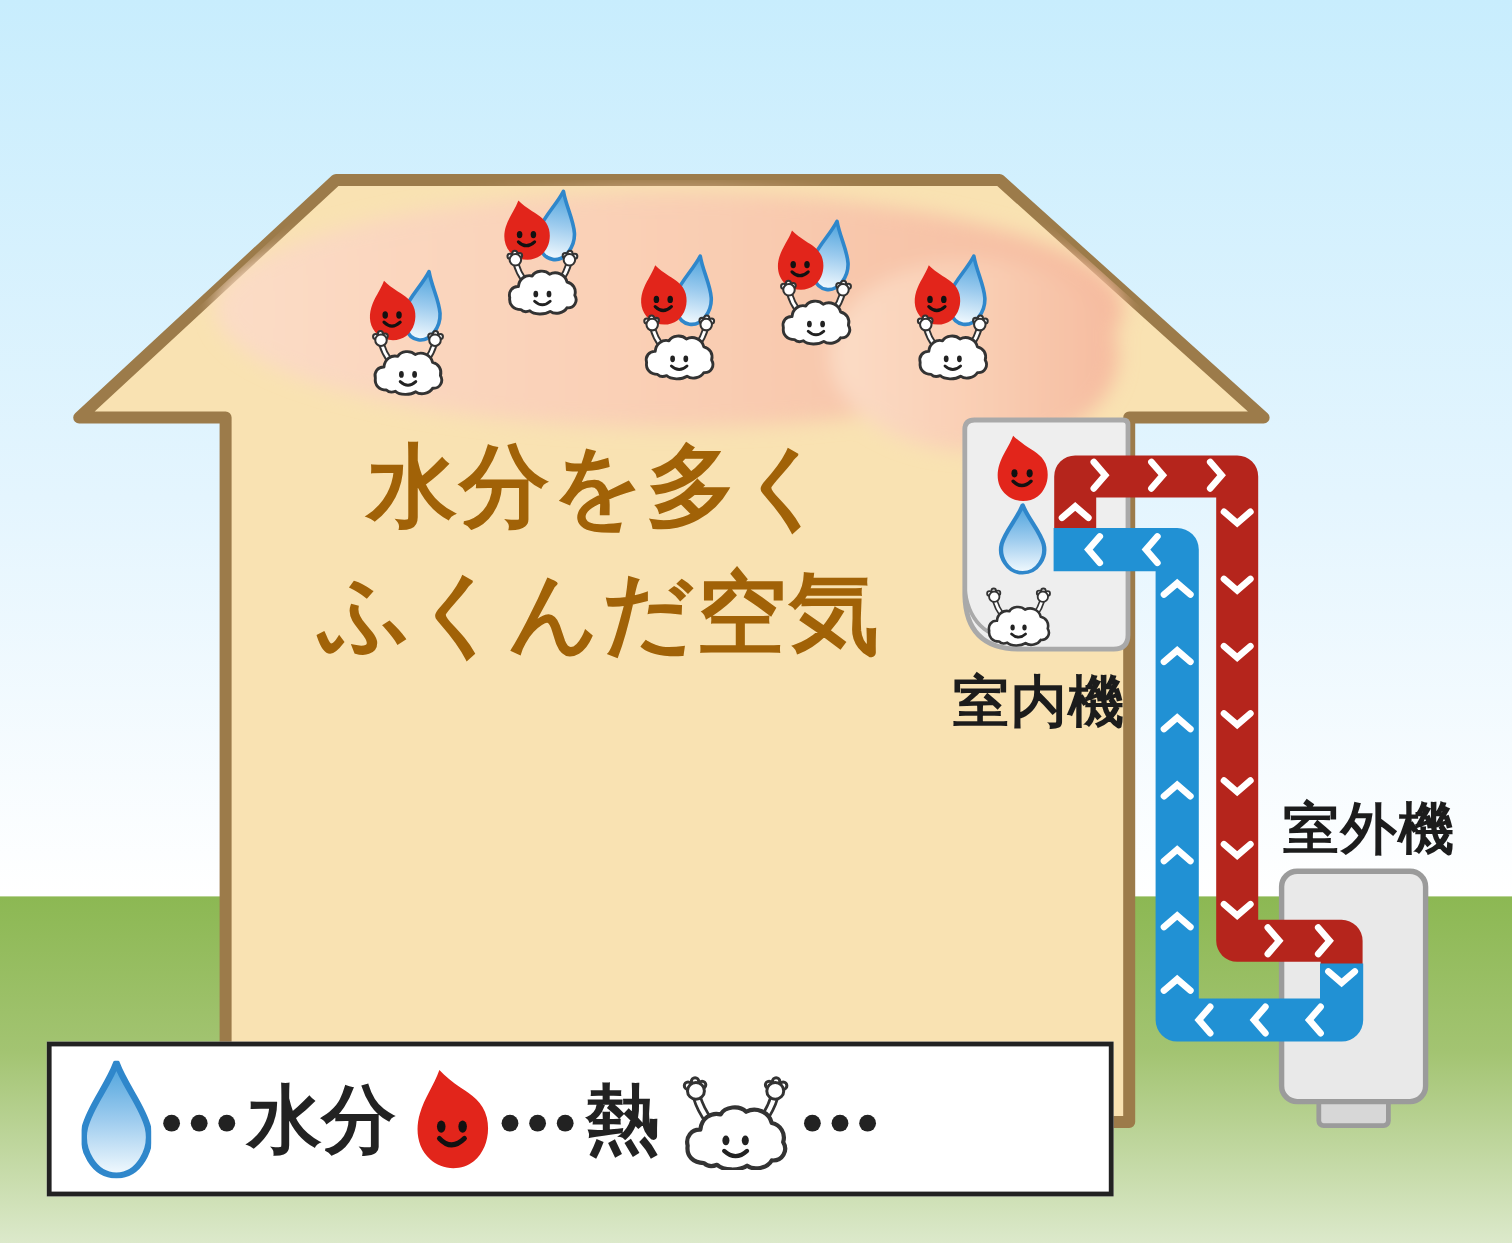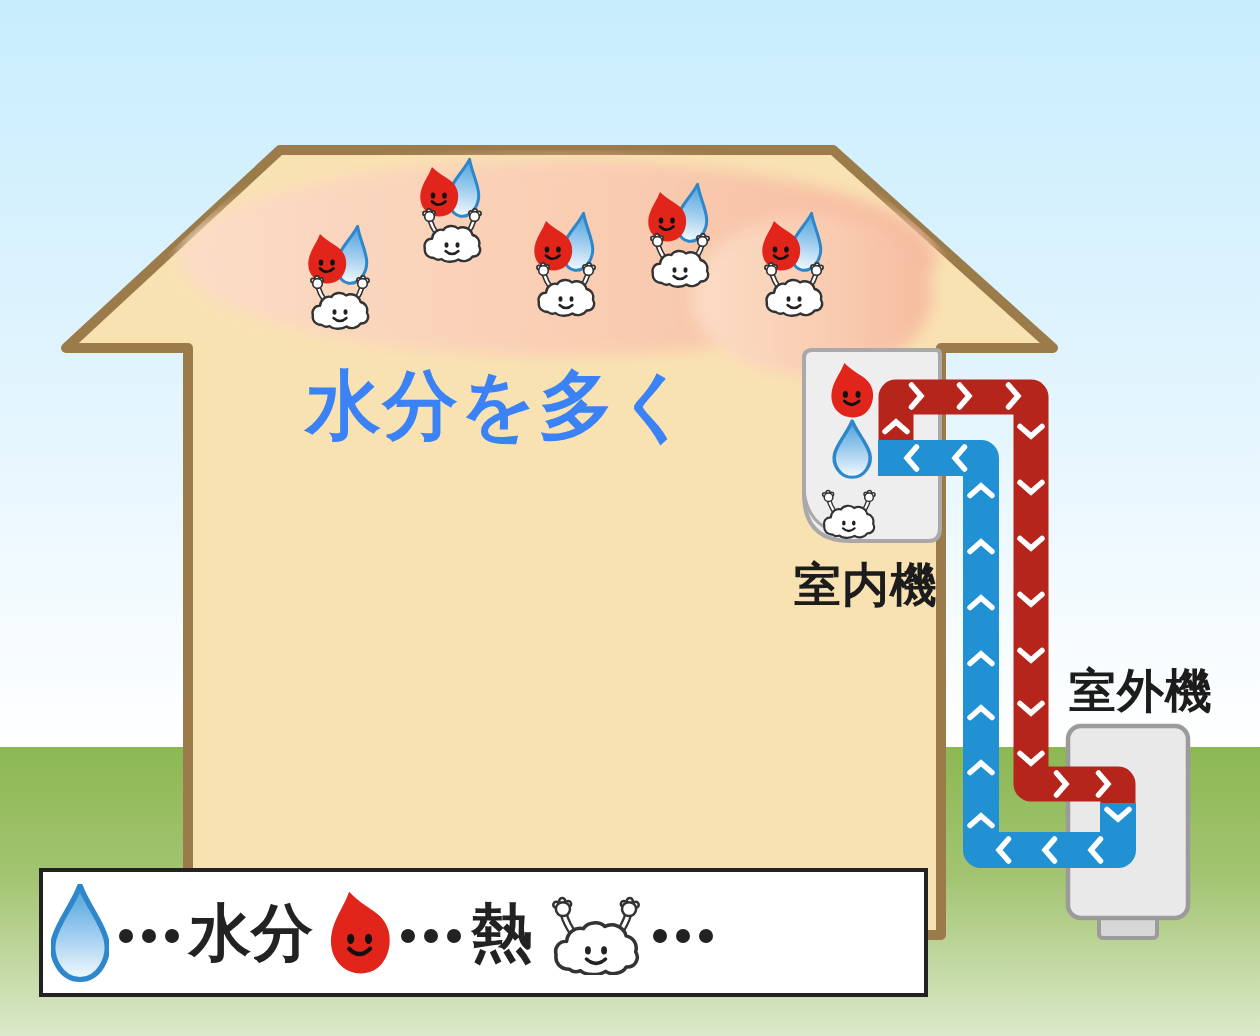--- a/index.html
+++ b/index.html
@@ -6,28 +6,28 @@
   .scene{
     position:relative;width:1260px;height:1036px;overflow:hidden;
     font-family:"Liberation Sans","DejaVu Sans",sans-serif;
   }
   .sky{position:absolute;left:0;top:0;width:1260px;height:1036px;
     background:linear-gradient(to bottom,#c8edfd 0%,#e4f5fe 40%,#ffffff 72%);}
   .ground{position:absolute;left:0;top:747px;width:1260px;height:289px;
     background:linear-gradient(to bottom,#8cb853 0%,#a3c472 45%,#dce9cb 100%);}
   svg.art{position:absolute;left:0;top:0;width:1260px;height:1036px;}
   .title-block{position:absolute;left:140px;top:352px;width:720px;text-align:center;
-    color:#3b82f6;font-weight:900;font-size:75px;line-height:106px;letter-spacing:2px;}
+    color:#a16207;font-weight:900;font-size:75px;line-height:106px;letter-spacing:2px;}
   .unit-label{position:absolute;color:#1c1c1c;font-weight:900;font-size:47px;
     width:170px;text-align:center;letter-spacing:1px;}
   .label-indoor{left:781px;top:554px;}
   .label-outdoor{left:1056px;top:660px;}
   .legend{position:absolute;left:39px;top:868px;width:889px;height:129px;
     box-sizing:border-box;background:#ffffff;border:4px solid #222222;
-    display:flex;align-items:center;padding-left:8px;}
+    display:flex;align-items:center;padding-left:25px;}
   .legend .lg-text{font-size:62px;font-weight:900;color:#222;white-space:nowrap;}
   .dots{display:flex;align-items:center;gap:9px;margin:6px 10px 0 10px;}
   .dots i{display:block;width:14px;height:14px;border-radius:50%;background:#222;}
   .lg-icon{flex:none;}
   .lg-gap{margin-left:16px;}
 </style>
 </head>
 <body>
 
 <div class="scene">
@@ -172,20 +172,21 @@
       <use href="#chv" transform="translate(981,768) rotate(180)"></use>
       <use href="#chv" transform="translate(981,821) rotate(180)"></use>
       <use href="#chv" transform="translate(1004,850) rotate(90)"></use>
       <use href="#chv" transform="translate(1050,850) rotate(90)"></use>
       <use href="#chv" transform="translate(1096,850) rotate(90)"></use>
     </g>
   </svg>
 
   <div class="title-block">
     <div>水分を多く</div>
+    <div>ふくんだ空気</div>
   </div>
 
   <div class="unit-label label-outdoor">室外機</div>
   <div class="unit-label label-indoor">室内機</div>
 
   <div class="legend">
     <svg class="lg-icon" width="58" height="98" viewBox="0 0 32 60" preserveAspectRatio="none">
         <use href="#sym-blue-drop"></use>
       </svg>
     <span class="dots" aria-label="・・・">

